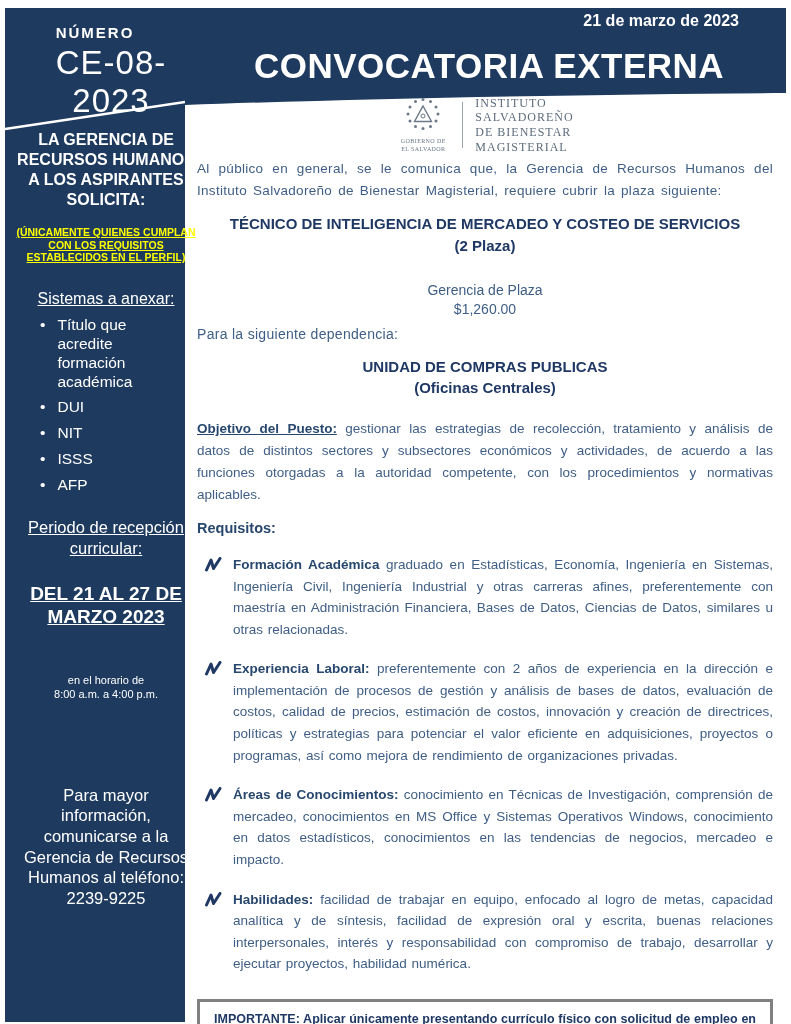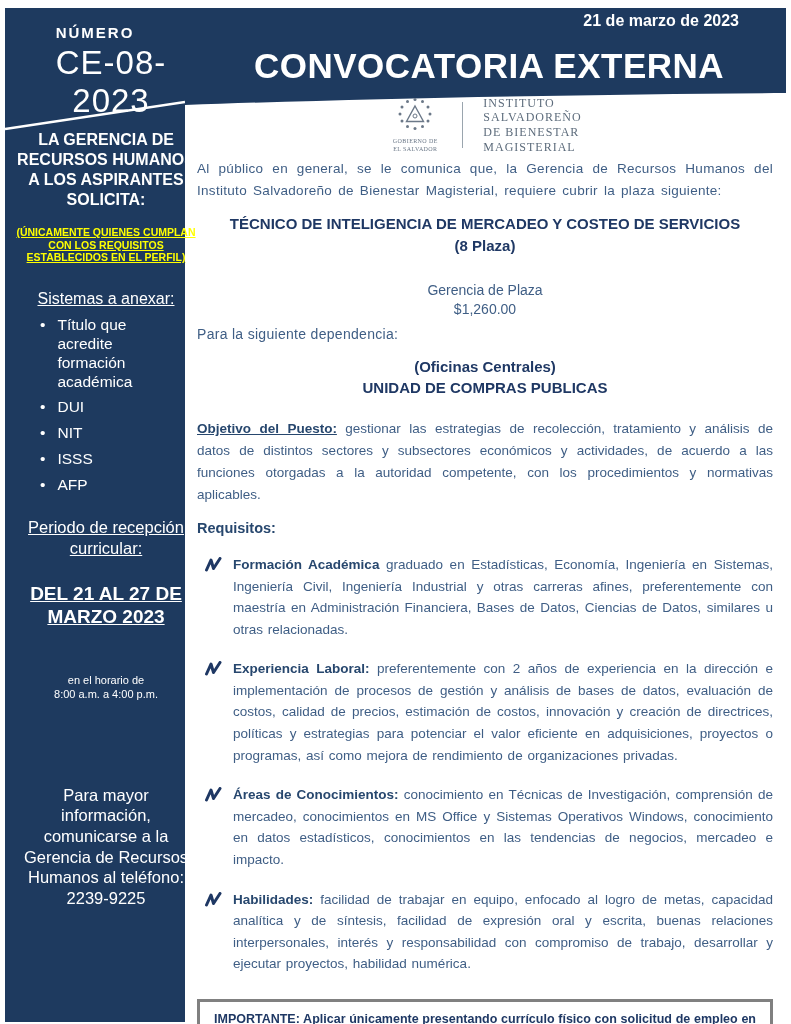--- a/index.html
+++ b/index.html
@@ -29,21 +29,21 @@
   .sb-list{margin-top:8px;text-align:left;padding:0 12px 0 24px;}
   .sb-item{display:flex;gap:12px;font-size:15.5px;line-height:1.22;margin-top:7px;}
   .sb-item .dot{flex:0 0 auto;}
   .sb-periodo{margin-top:22px;font-size:16.5px;text-decoration:underline;line-height:1.25;}
   .sb-fechas{margin-top:24px;font-size:19px;font-weight:bold;text-decoration:underline;line-height:1.22;}
   .sb-horario{margin-top:44px;font-size:11px;line-height:1.28;}
   .sb-contacto{margin-top:84px;font-size:16.5px;line-height:1.25;}
   
   .main{position:absolute;left:185px;top:96px;width:606px;box-sizing:border-box;
     padding:0 18px 0 12px;color:#3f5e85;}
-  .logo-row{display:flex;justify-content:center;align-items:center;margin-top:2px;gap:20px;height:54px;}
+  .logo-row{display:flex;justify-content:center;align-items:center;margin-top:2px;gap:12px;height:54px;}
   .seal{width:54px;text-align:center;color:#6b7888;}
   .seal .seal-cap{font-family:"Liberation Serif",serif;font-size:6px;line-height:1.25;
     letter-spacing:0.4px;margin-top:1px;}
   .logo-div{width:1px;height:46px;background:#9aa5ae;}
   .inst-name{font-family:"Liberation Serif",serif;font-size:12px;line-height:1.22;
     letter-spacing:1px;color:#5d6c7c;text-align:left;}
   .intro{margin-top:6px;font-size:13.5px;line-height:1.6;text-align:justify;letter-spacing:0.3px;word-spacing:2px;}
   .job-title{margin-top:12px;text-align:center;font-weight:bold;color:#1f3864;font-size:15px;line-height:1.45;}
   .salary{margin-top:24px;text-align:center;font-size:14px;line-height:1.35;}
   .dep-intro{margin-top:8px;font-size:14px;letter-spacing:0.3px;}
@@ -151,33 +151,33 @@
     <div class="inst-name ml">INSTITUTO
 SALVADOREÑO
 DE BIENESTAR
 MAGISTERIAL</div>
   </div>
 
   <div class="intro">Al público en general, se le comunica que, la Gerencia de Recursos Humanos del Instituto Salvadoreño de Bienestar Magisterial, requiere cubrir la plaza siguiente:</div>
 
   <div class="job-title">
     <div>TÉCNICO DE INTELIGENCIA DE MERCADEO Y COSTEO DE SERVICIOS</div>
-    <div>(8 Plaza)</div>
+    <div>(2 Plaza)</div>
   </div>
 
   <div class="salary">
     <div>Gerencia de Plaza</div>
     <div>$1,260.00</div>
   </div>
 
   <div class="dep-intro">Para la siguiente dependencia:</div>
 
   <div class="unidad">
+    <div>UNIDAD DE COMPRAS PUBLICAS</div>
     <div>(Oficinas Centrales)</div>
-    <div>UNIDAD DE COMPRAS PUBLICAS</div>
   </div>
 
   <div class="objetivo">
     <span class="lead-u">Objetivo del Puesto:</span><span> gestionar las estrategias de recolección, tratamiento y análisis de datos de distintos sectores y subsectores económicos y actividades, de acuerdo a las funciones otorgadas a la autoridad competente, con los procedimientos y normativas aplicables.</span>
   </div>
 
   <div class="req-h">Requisitos:</div>
 
   <div class="req-item">
     <span class="req-icon">

